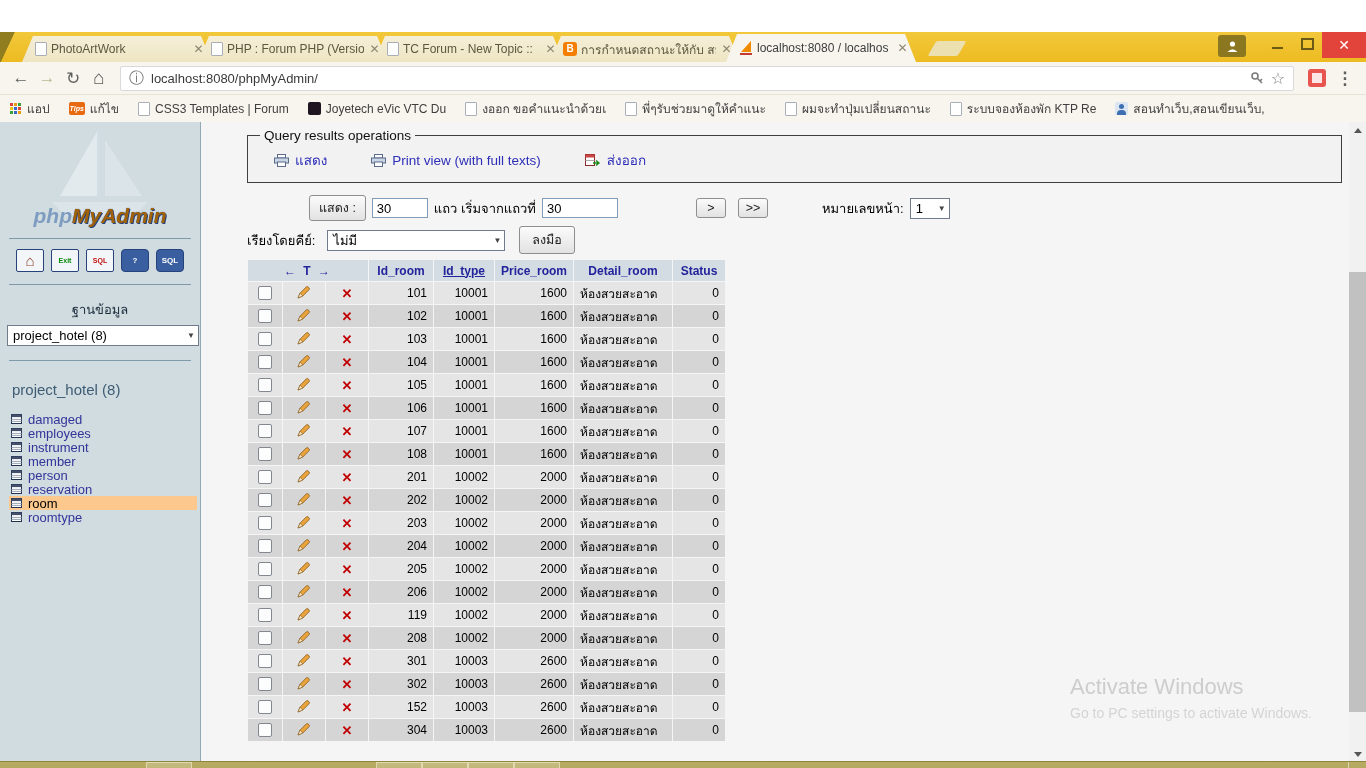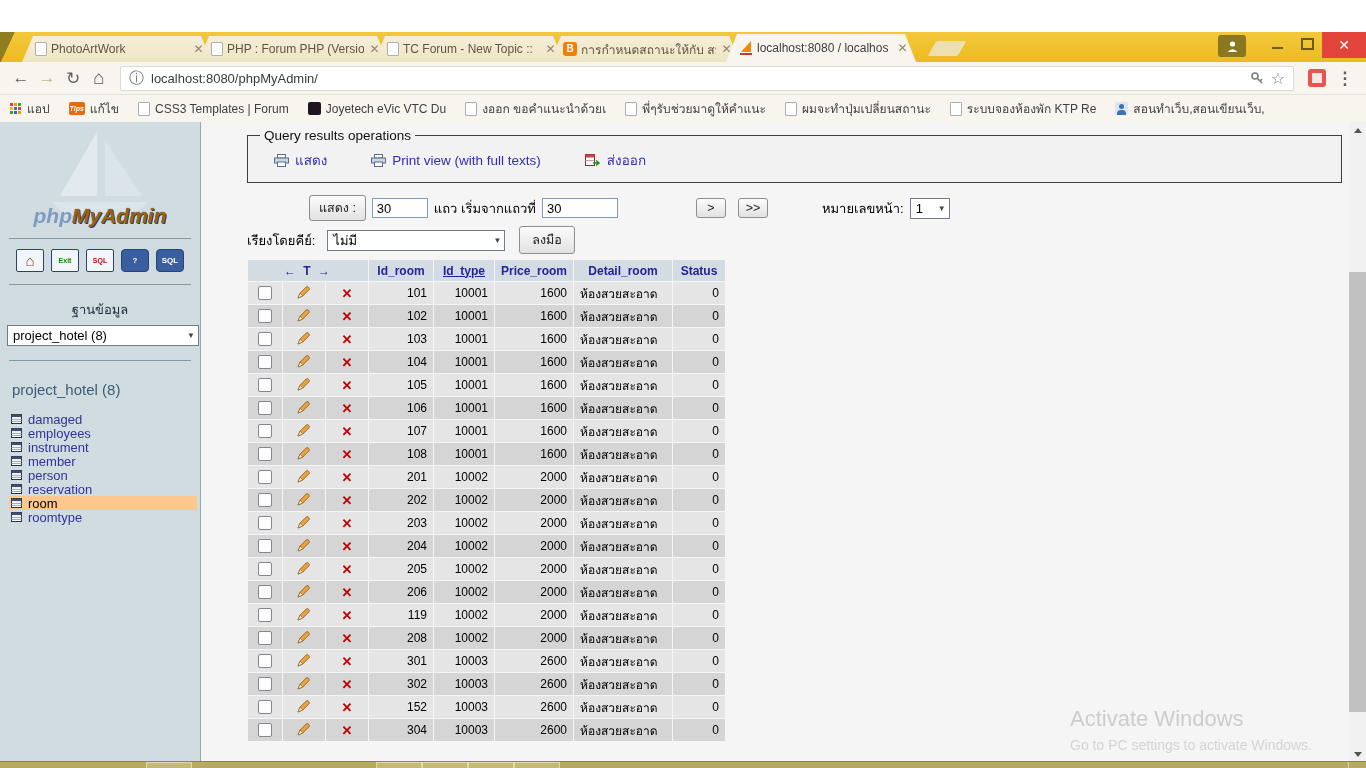--- a/index.html
+++ b/index.html
@@ -113,21 +113,21 @@
   #results{border-collapse:separate;border-spacing:1px;margin:4px 0 0 0;font-size:12px;}
   #results th{background:#D3DCE3;color:#23239B;font-weight:bold;padding:2px 6px;height:17px;font-size:12px;}
   #results td{padding:1px 6px;height:20px;}
   tr.lt td{background:#E5E5E5;}
   tr.dk td{background:#D5D5D5;}
   td.num{text-align:right;}
   th.nav-th{color:#3355AA;font-weight:normal;letter-spacing:2px;}
   .chk{display:inline-block;width:12px;height:12px;background:#FDFDFD;border:1px solid #828790;border-radius:2px;vertical-align:middle;}
   .del{color:#C00000;font-weight:bold;font-size:13px;}
   
-  #watermark{position:absolute;right:54px;top:584px;color:#CDCDCD;}
+  #watermark{position:absolute;right:54px;top:552px;color:#CDCDCD;}
   #watermark .l1{font-size:22px;}
   #watermark .l2{font-size:14px;margin-top:5px;color:#D4D4D4;}
   
   #vscroll{position:absolute;right:0;top:0;width:17px;height:100%;background:#F1F1F1;}
   .sb-arrow{position:absolute;left:0;width:17px;height:16px;display:flex;align-items:center;justify-content:center;}
   .tri-up{width:0;height:0;border-left:4px solid transparent;border-right:4px solid transparent;border-bottom:5px solid #565656;}
   .tri-dn{width:0;height:0;border-left:4px solid transparent;border-right:4px solid transparent;border-top:5px solid #565656;}
   #sb-thumb{position:absolute;left:0;top:150px;width:17px;height:440px;background:#C1C1C1;}
 
   

